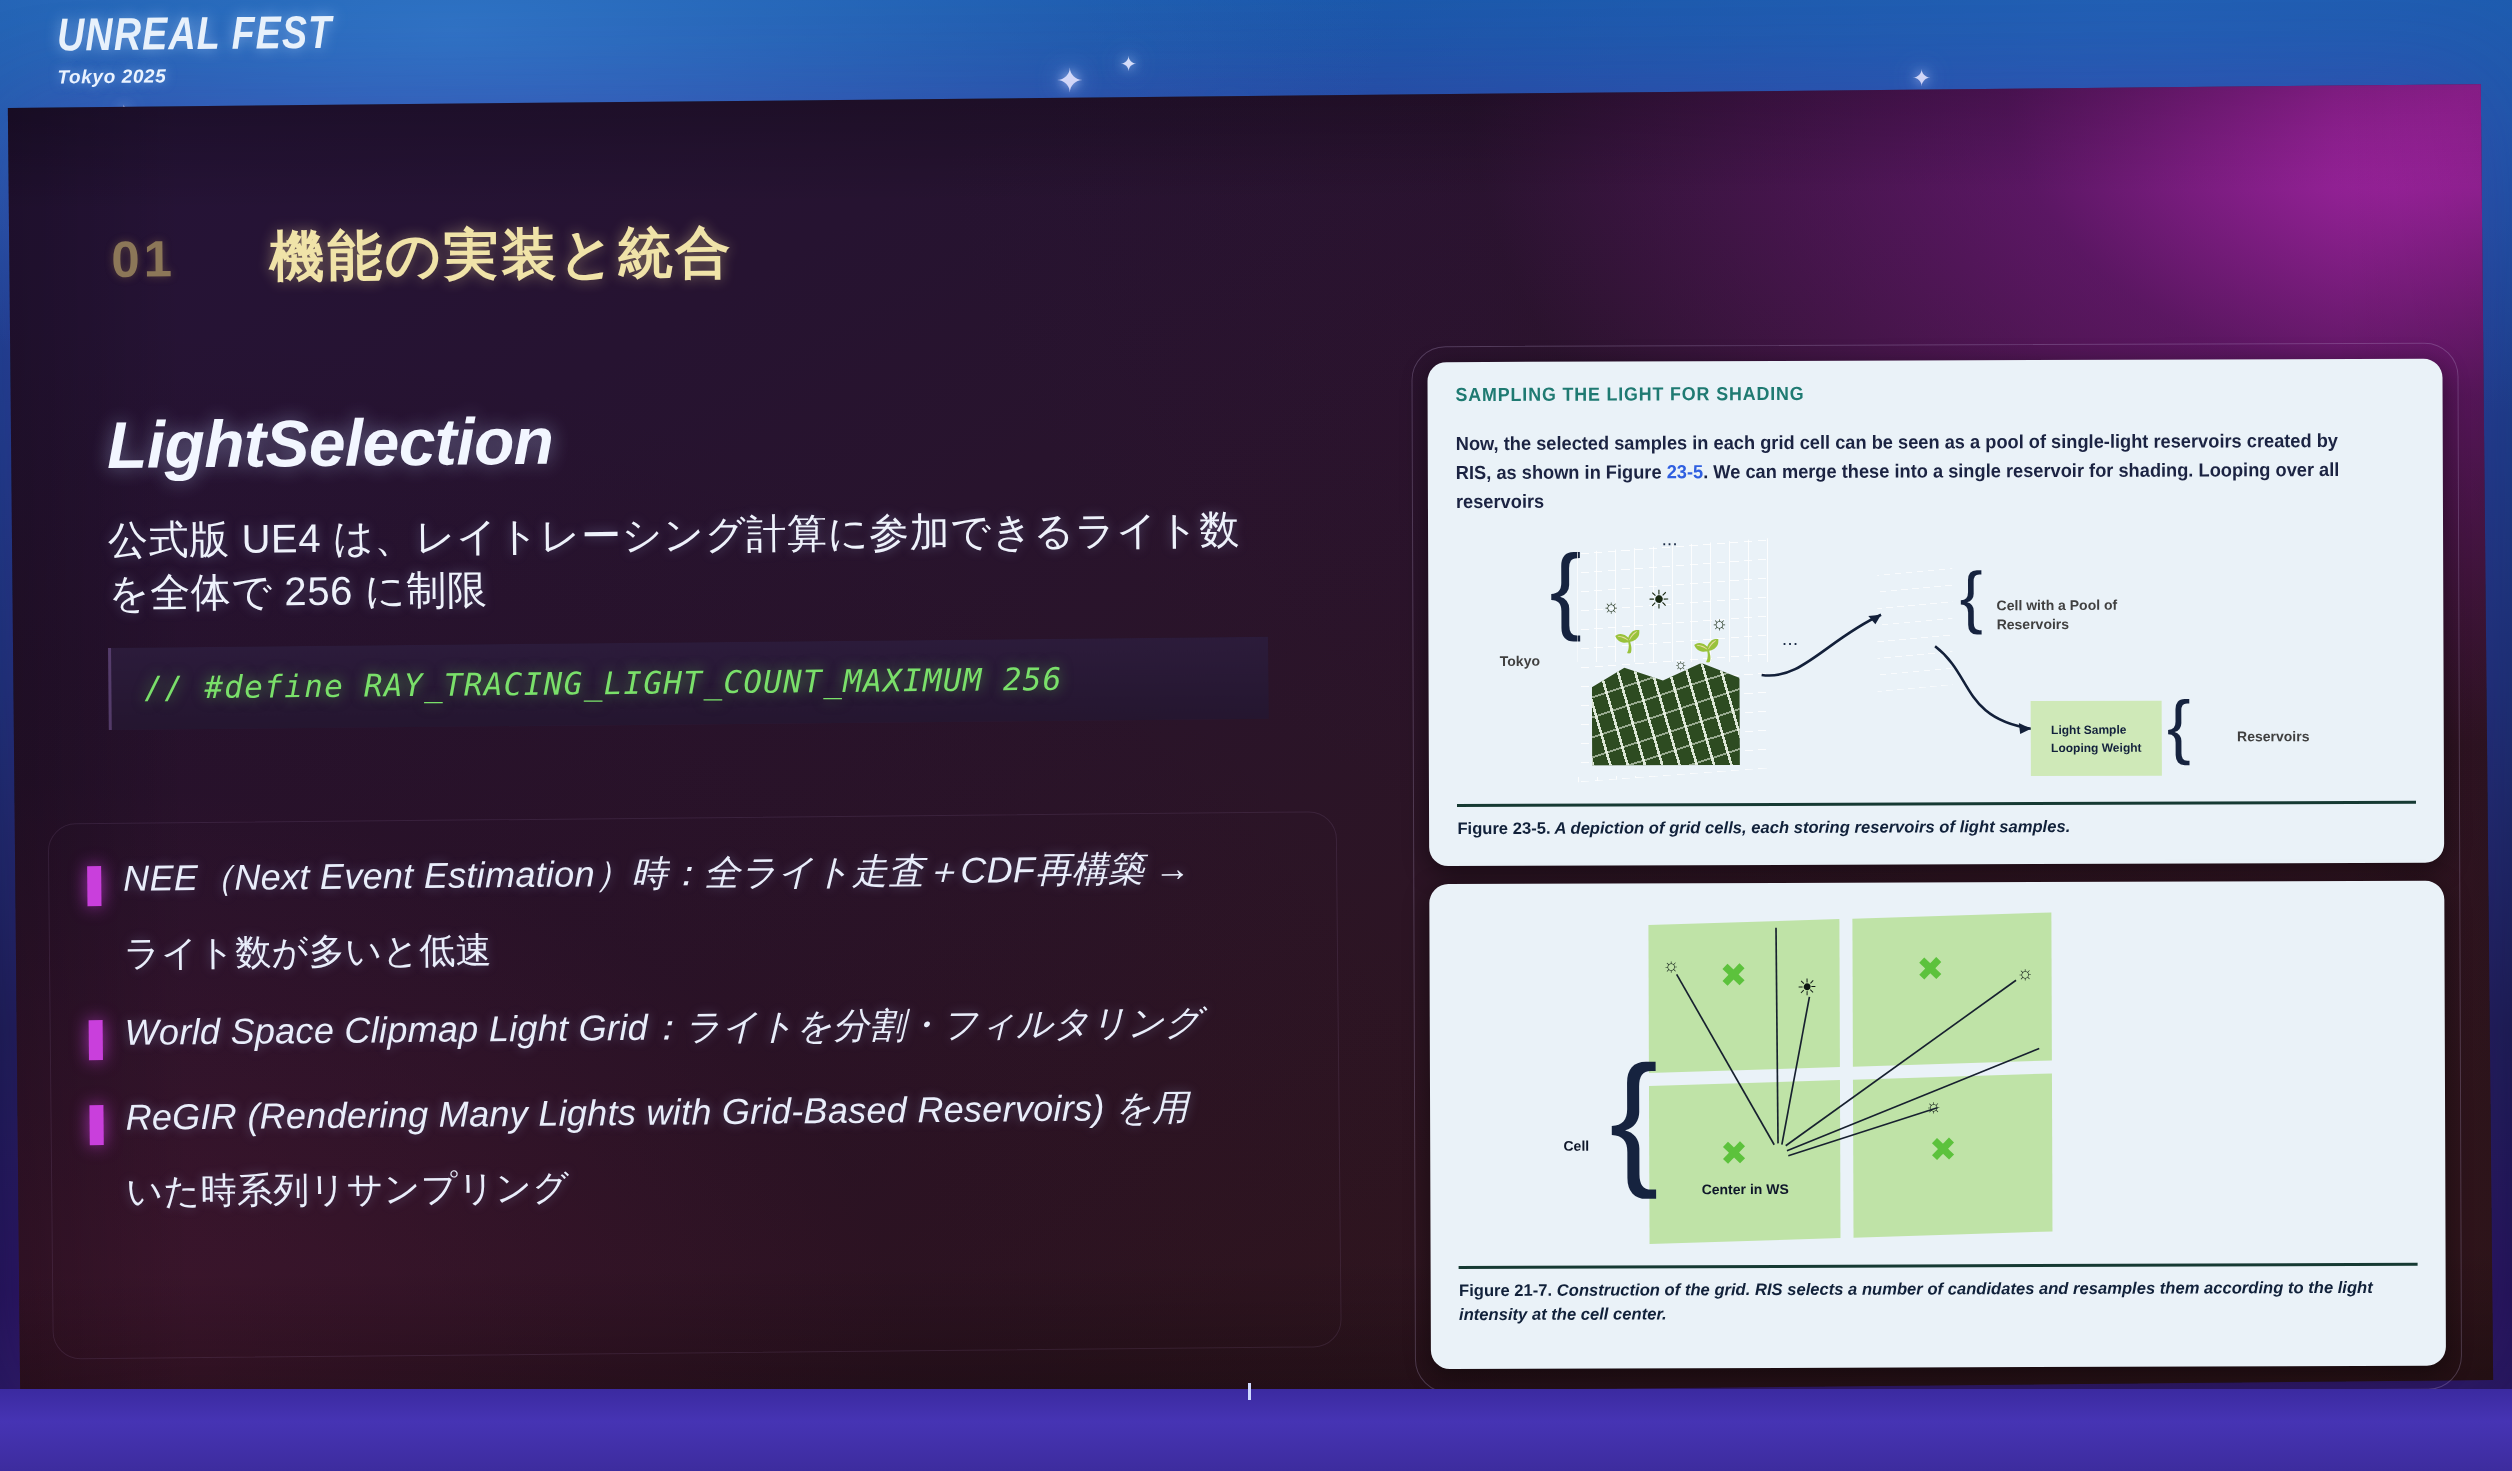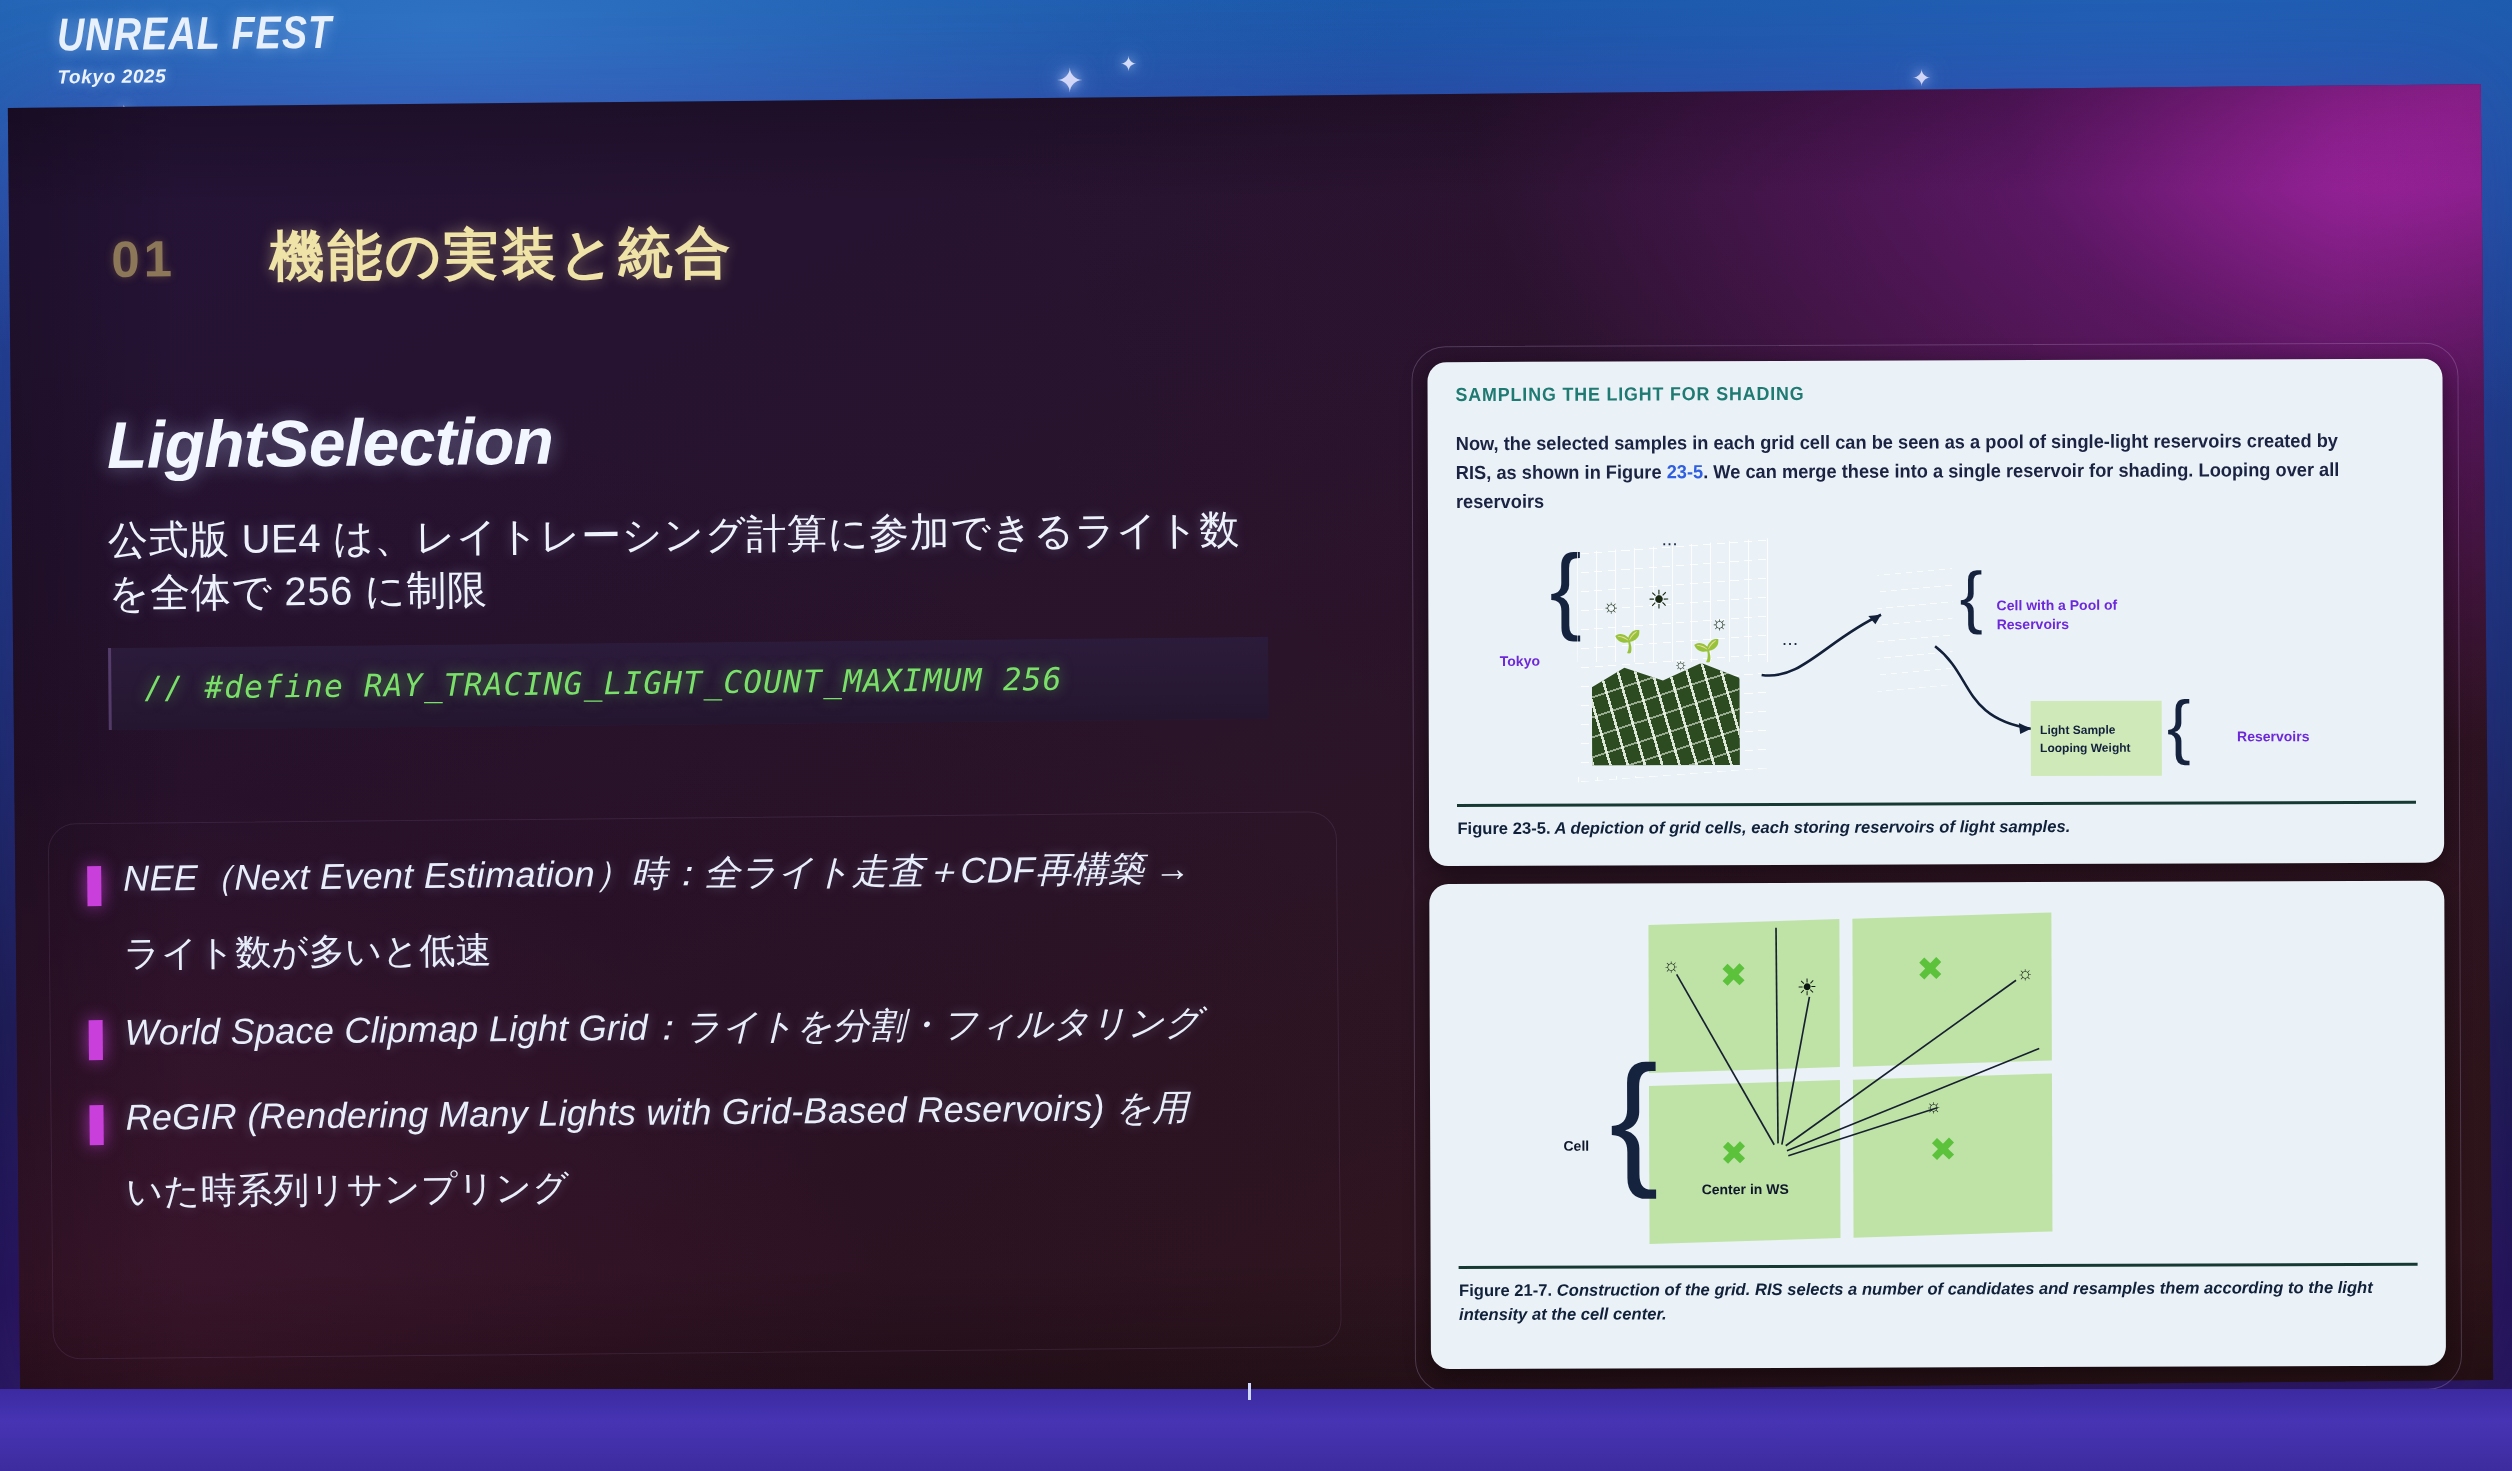--- a/index.html
+++ b/index.html
@@ -136,21 +136,21 @@
   .figref{color:#2f5fe0;}
   .book-rule{height:3.2px;background:#163a33;margin-top:6.4px;}
   .book-caption{
     margin-top:10.2px;font-size:16.6px;line-height:1.42;color:#11213a;font-weight:600;
   }
   .book-caption b{font-weight:700;}
   .book-caption i{font-style:italic;}
 
   
   #fig5{position:relative;height:265px;margin-top:15.3px;}
-  #fig5 .lbl{position:absolute;font-size:14px;font-weight:800;color:#6d28d9;}
+  #fig5 .lbl{position:absolute;font-size:14px;font-weight:800;color:#404040;}
   .grid-cube{
     position:absolute;left:121px;top:14px;width:191px;height:230px;
     background:linear-gradient(180deg,#d5ecc7,#cbe7b9);
     background-image:
       repeating-linear-gradient(0deg,rgba(255,255,255,0.85) 0 0.6px,rgba(0,0,0,0) 0.6px 19px),
       repeating-linear-gradient(90deg,rgba(255,255,255,0.85) 0 0.6px,rgba(0,0,0,0) 0.6px 19px);
     transform:skewY(-4deg);
   }
   .field-art{
     position:absolute;left:135px;top:125px;width:148px;height:109px;
@@ -164,21 +164,21 @@
   .sprout{position:absolute;color:#1d3318;font-size:22px;line-height:1;}
   .pool-cell{
     position:absolute;left:421px;top:37px;width:75px;height:121px;
     background:linear-gradient(180deg,#cfe9bc,#c2e2ac);
     background-image:repeating-linear-gradient(0deg,rgba(255,255,255,0.7) 0 0.6px,rgba(0,0,0,0) 0.6px 16.6px);
     transform:skewY(-5deg);
   }
   .res-box{
     position:absolute;left:574px;top:171px;width:131px;height:75px;
     background:#cfe9b8;display:flex;flex-direction:column;justify-content:center;
-    padding-left:9px;box-sizing:border-box;
+    padding-left:20px;box-sizing:border-box;
   }
   .res-box div{font-size:12px;font-weight:800;color:#13213c;line-height:1.5;}
   .brace{position:absolute;color:#16233f;font-weight:400;}
   .dots{position:absolute;font-size:12.8px;font-weight:800;color:#1a2a45;letter-spacing:1.9px;}
 
   
   #fig7{position:relative;height:348px;margin-top:5.1px;}
   .cellgrid{position:absolute;left:191px;top:9px;width:408px;height:319px;transform:skewY(-1.6deg);}
   .cellbox{position:absolute;background:#bfe3a7;}
   .xmark{position:absolute;color:#5cc23c;font-size:33px;font-weight:900;line-height:1;}

